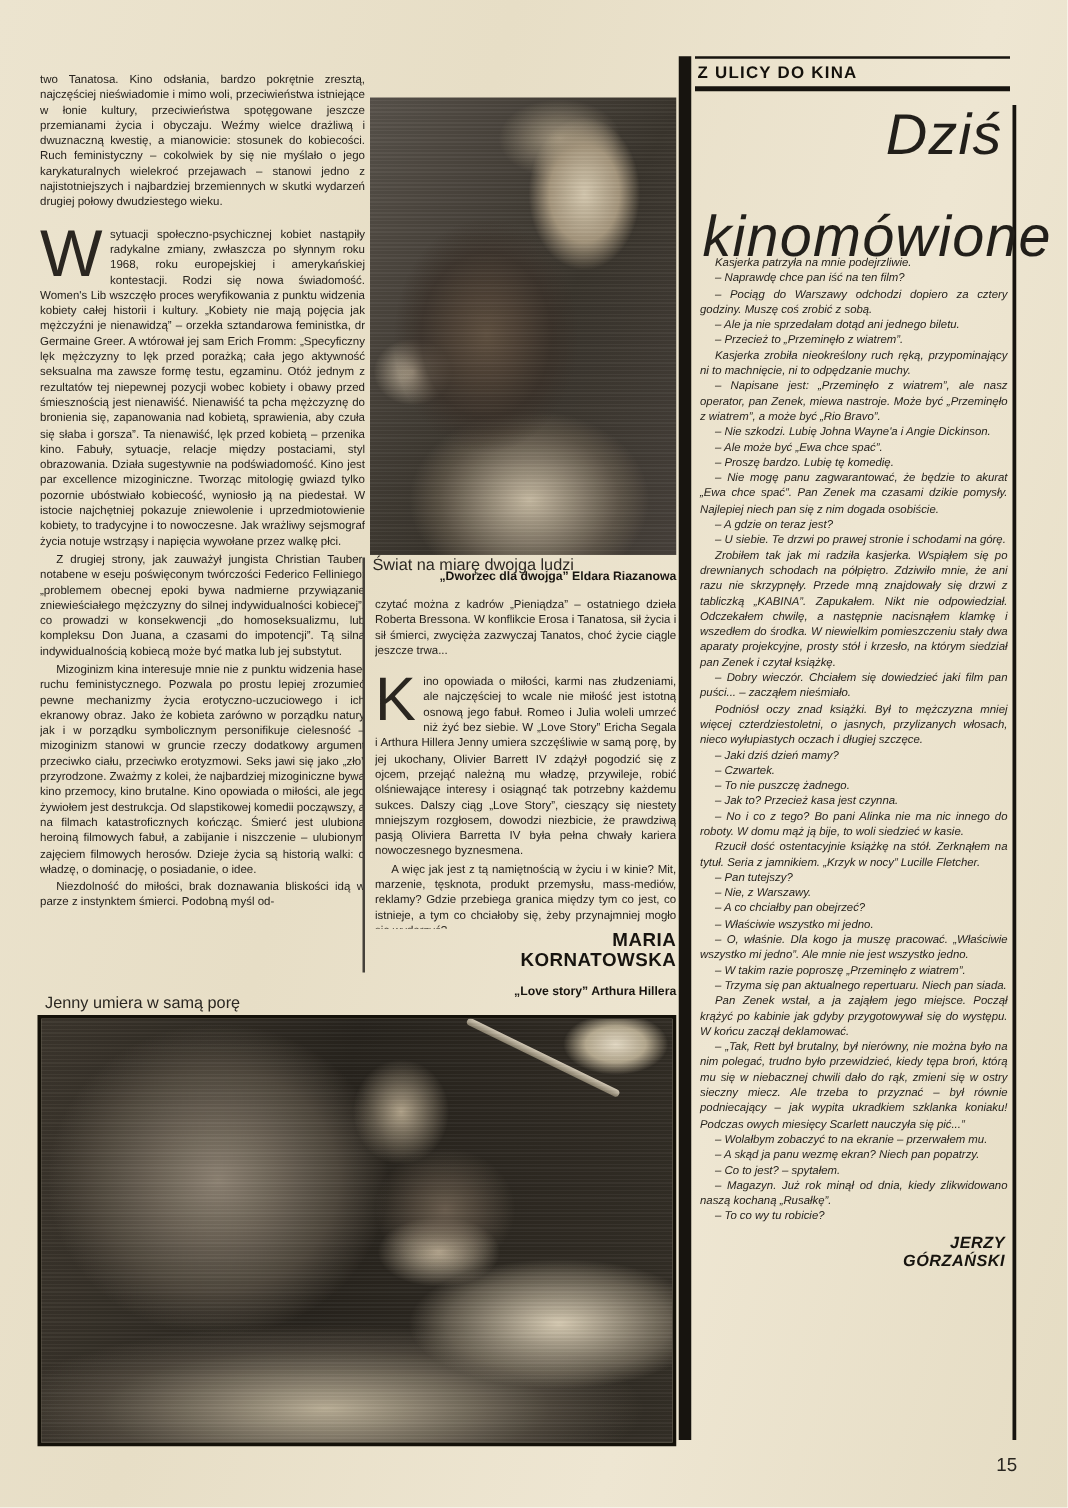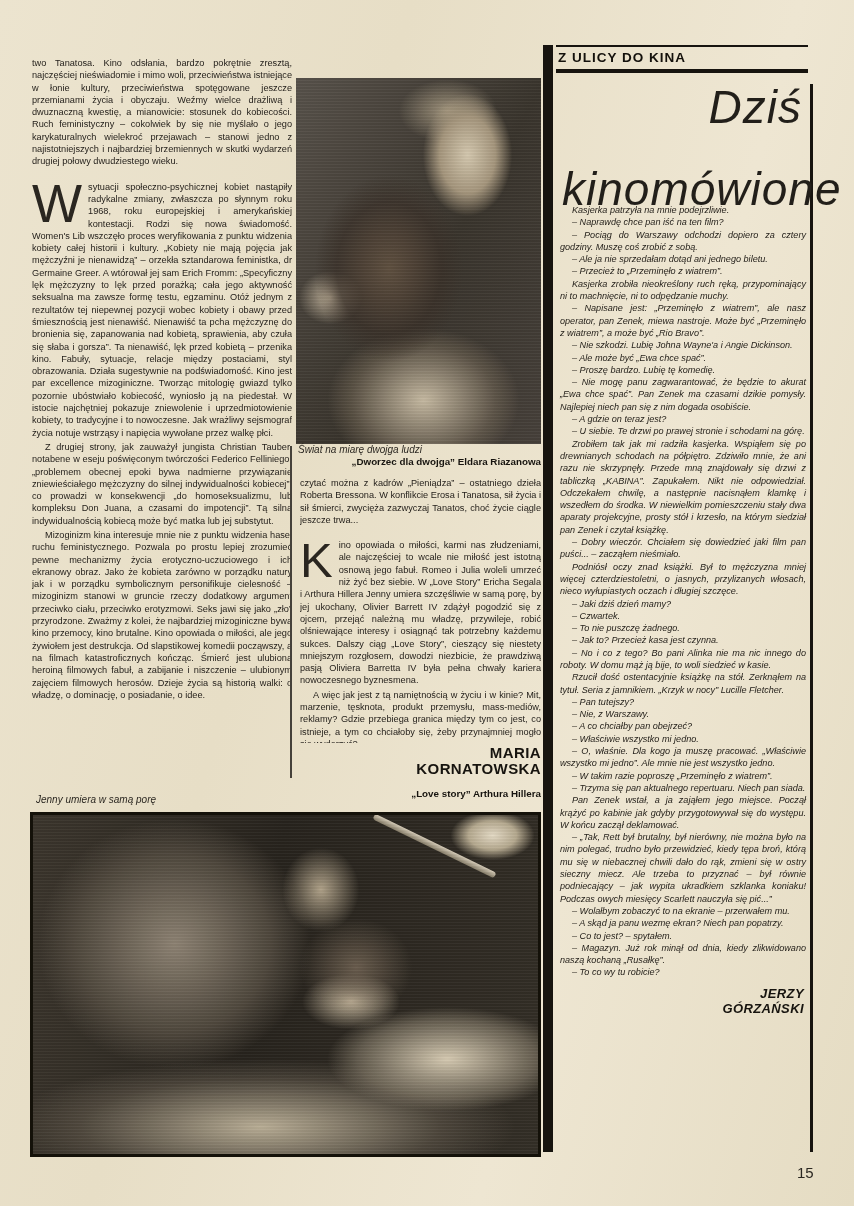--- a/index.html
+++ b/index.html
@@ -10,21 +10,21 @@
   }
   .abs{position:absolute;}
   
   .col{font-size:9.2px;line-height:12.3px;text-align:justify;overflow:hidden;}
   .col p{margin:0 0 2px 0;text-indent:13px;}
   .col p.noindent{text-indent:0;}
   .col p.has-drop{text-indent:0;margin-top:13px;}
   .dropcap{float:left;font-size:53px;line-height:41px;padding:2px 6px 0 0;color:#2a2620;font-weight:400;}
   .dropcap.k{font-size:49px;line-height:39px;}
   
-  .cap-italic{font-style:italic;font-size:10px;color:#2b2721;}
+  .cap-italic{font-size:13px;color:#2b2721;}
   .cap-bold{font-weight:bold;font-size:9.8px;color:#17140f;text-align:right;}
   .author{font-weight:bold;text-align:right;color:#17140f;letter-spacing:.4px;}
   .author.maria{font-size:15px;line-height:15.5px;}
   .author.jerzy{font-size:13px;line-height:15.5px;margin-top:7px;padding-right:2px;}
   
   .rc-header{font-weight:bold;font-size:13.5px;letter-spacing:1px;color:#14110c;}
   .hline-thin{height:2px;background:#17140f;}
   .hline-thick{height:4px;background:#17140f;}
   .bar-thick{width:10px;background:#17140f;}
   .vrule-right{width:3px;background:#17140f;}
@@ -63,20 +63,21 @@
 </head>
 <body>
 
 <div class="abs col" style="left:32px;top:57px;width:260px;height:736px;">
   <p class="noindent">two Tanatosa. Kino odsłania, bardzo pokrętnie zresztą, najczęściej nieświadomie i mimo woli, przeciwieństwa istniejące w łonie kultury, przeciwieństwa spotęgowane jeszcze przemianami życia i obyczaju. Weźmy wielce drażliwą i dwuznaczną kwestię, a mianowicie: stosunek do kobiecości. Ruch feministyczny – cokolwiek by się nie myślało o jego karykaturalnych wielekroć przejawach – stanowi jedno z najistotniejszych i najbardziej brzemiennych w skutki wydarzeń drugiej połowy dwudziestego wieku.</p>
   <p class="has-drop">
     <span class="dropcap">W</span><span>sytuacji społeczno-psychicznej kobiet nastąpiły radykalne zmiany, zwłaszcza po słynnym roku 1968, roku europejskiej i amerykańskiej kontestacji. Rodzi się nowa świadomość. Women's Lib wszczęło proces weryfikowania z punktu widzenia kobiety całej historii i kultury. „Kobiety nie mają pojęcia jak mężczyźni je nienawidzą” – orzekła sztandarowa feministka, dr Germaine Greer. A wtórował jej sam Erich Fromm: „Specyficzny lęk mężczyzny to lęk przed porażką; cała jego aktywność seksualna ma zawsze formę testu, egzaminu. Otóż jednym z rezultatów tej niepewnej pozycji wobec kobiety i obawy przed śmiesznością jest nienawiść. Nienawiść ta pcha mężczyznę do bronienia się, zapanowania nad kobietą, sprawienia, aby czuła się słaba i gorsza”. Ta nienawiść, lęk przed kobietą – przenika kino. Fabuły, sytuacje, relacje między postaciami, styl obrazowania. Działa sugestywnie na podświadomość. Kino jest par excellence mizoginiczne. Tworząc mitologię gwiazd tylko pozornie ubóstwiało kobiecość, wyniosło ją na piedestał. W istocie najchętniej pokazuje zniewolenie i uprzedmiotowienie kobiety, to tradycyjne i to nowoczesne. Jak wrażliwy sejsmograf życia notuje wstrząsy i napięcia wywołane przez walkę płci.</span>
   </p>
   <p>Z drugiej strony, jak zauważył jungista Christian Tauber, notabene w eseju poświęconym twórczości Federico Felliniego: „problemem obecnej epoki bywa nadmierne przywiązanie zniewieściałego mężczyzny do silnej indywidualności kobiecej”, co prowadzi w konsekwencji „do homoseksualizmu, lub kompleksu Don Juana, a czasami do impotencji”. Tą silną indywidualnością kobiecą może być matka lub jej substytut.</p>
   <p>Mizoginizm kina interesuje mnie nie z punktu widzenia haseł ruchu feministycznego. Pozwala po prostu lepiej zrozumieć pewne mechanizmy życia erotyczno-uczuciowego i ich ekranowy obraz. Jako że kobieta zarówno w porządku natury jak i w porządku symbolicznym personifikuje cielesność – mizoginizm stanowi w gruncie rzeczy dodatkowy argument przeciwko ciału, przeciwko erotyzmowi. Seks jawi się jako „zło” przyrodzone. Zważmy z kolei, że najbardziej mizoginiczne bywa kino przemocy, kino brutalne. Kino opowiada o miłości, ale jego żywiołem jest destrukcja. Od slapstikowej komedii począwszy, a na filmach katastroficznych kończąc. Śmierć jest ulubioną heroiną filmowych fabuł, a zabijanie i niszczenie – ulubionym zajęciem filmowych herosów. Dzieje życia są historią walki: o władzę, o dominację, o posiadanie, o idee.</p>
+  <p>Niezdolność do miłości, brak doznawania bliskości idą w parze z instynktem śmierci. Podobną myśl od-</p>
 </div>
 
 <div class="abs vrule-col" style="left:290px;top:446px;height:332px;"></div>
 
 <div class="photo" id="photo-top"></div>
 <div class="abs cap-italic" style="left:298px;top:444px;width:243px;">Świat na miarę dwojga ludzi</div>
 <div class="abs cap-bold" style="left:298px;top:456px;width:243px;">„Dworzec dla dwojga” Eldara Riazanowa</div>
 
 <div class="abs col" style="left:300px;top:477px;width:241px;height:266px;">
   <p class="noindent">czytać można z kadrów „Pieniądza” – ostatniego dzieła Roberta Bressona. W konflikcie Erosa i Tanatosa, sił życia i sił śmierci, zwycięża zazwyczaj Tanatos, choć życie ciągle jeszcze trwa...</p>

